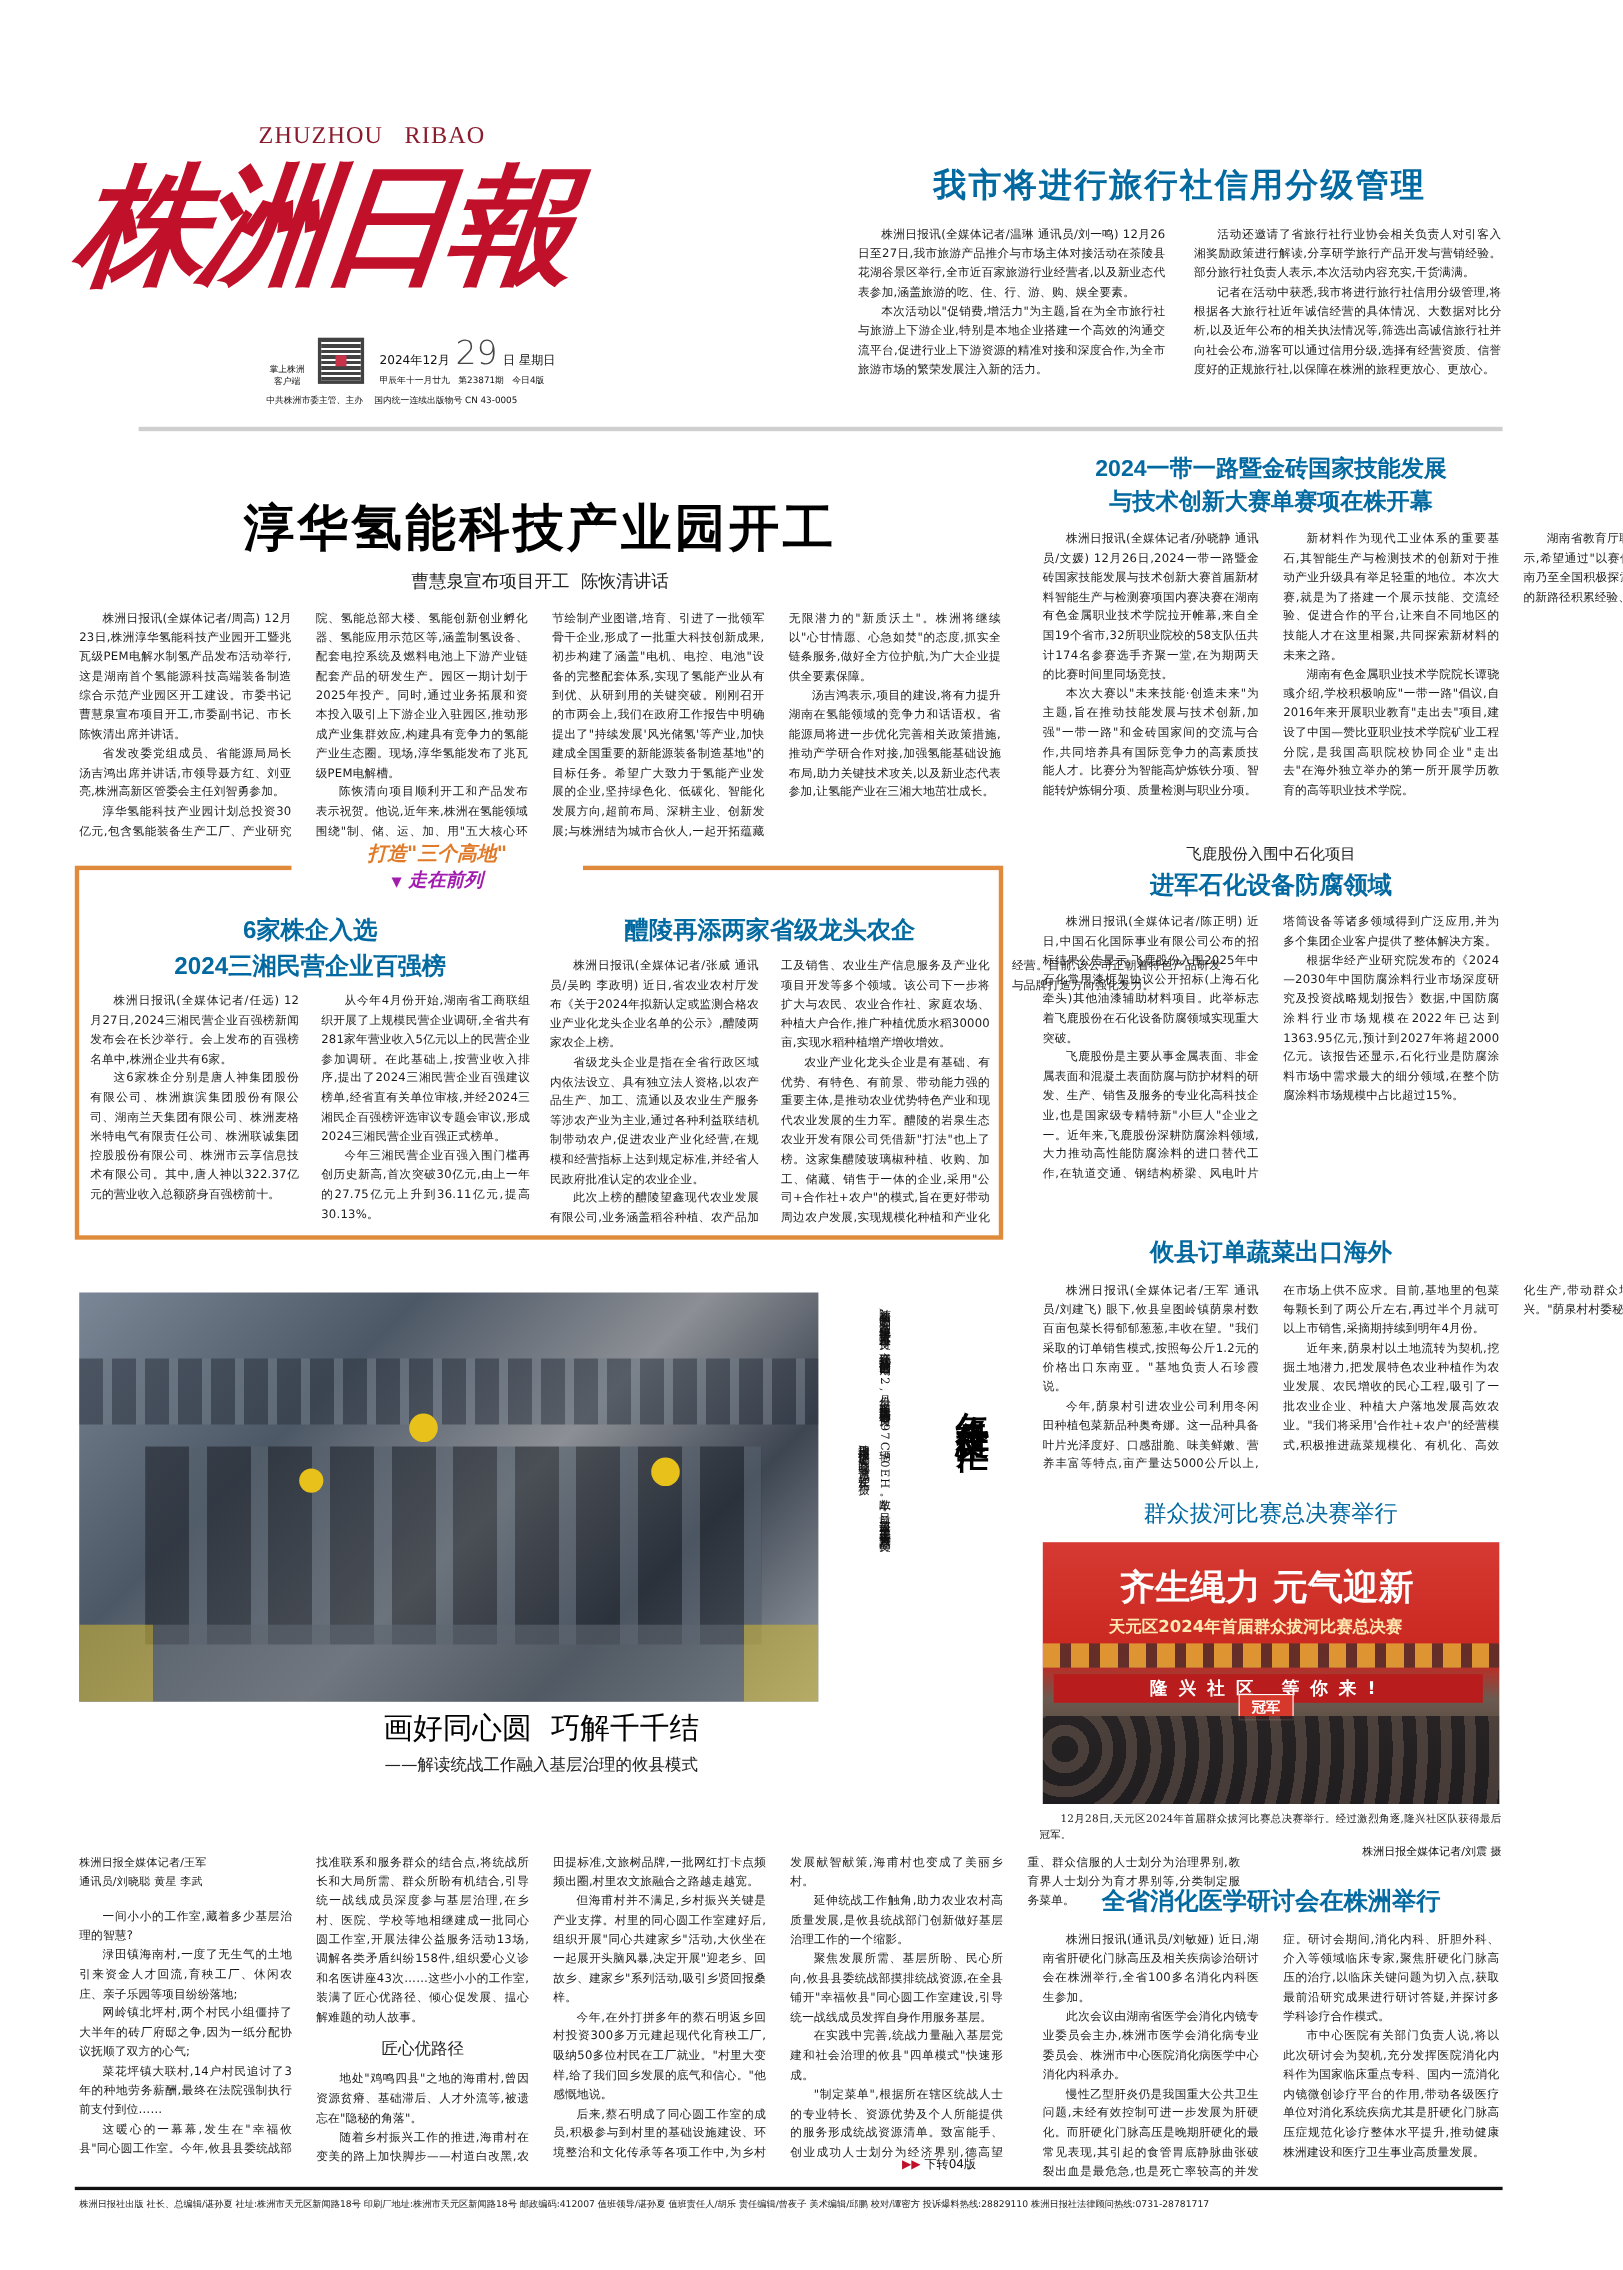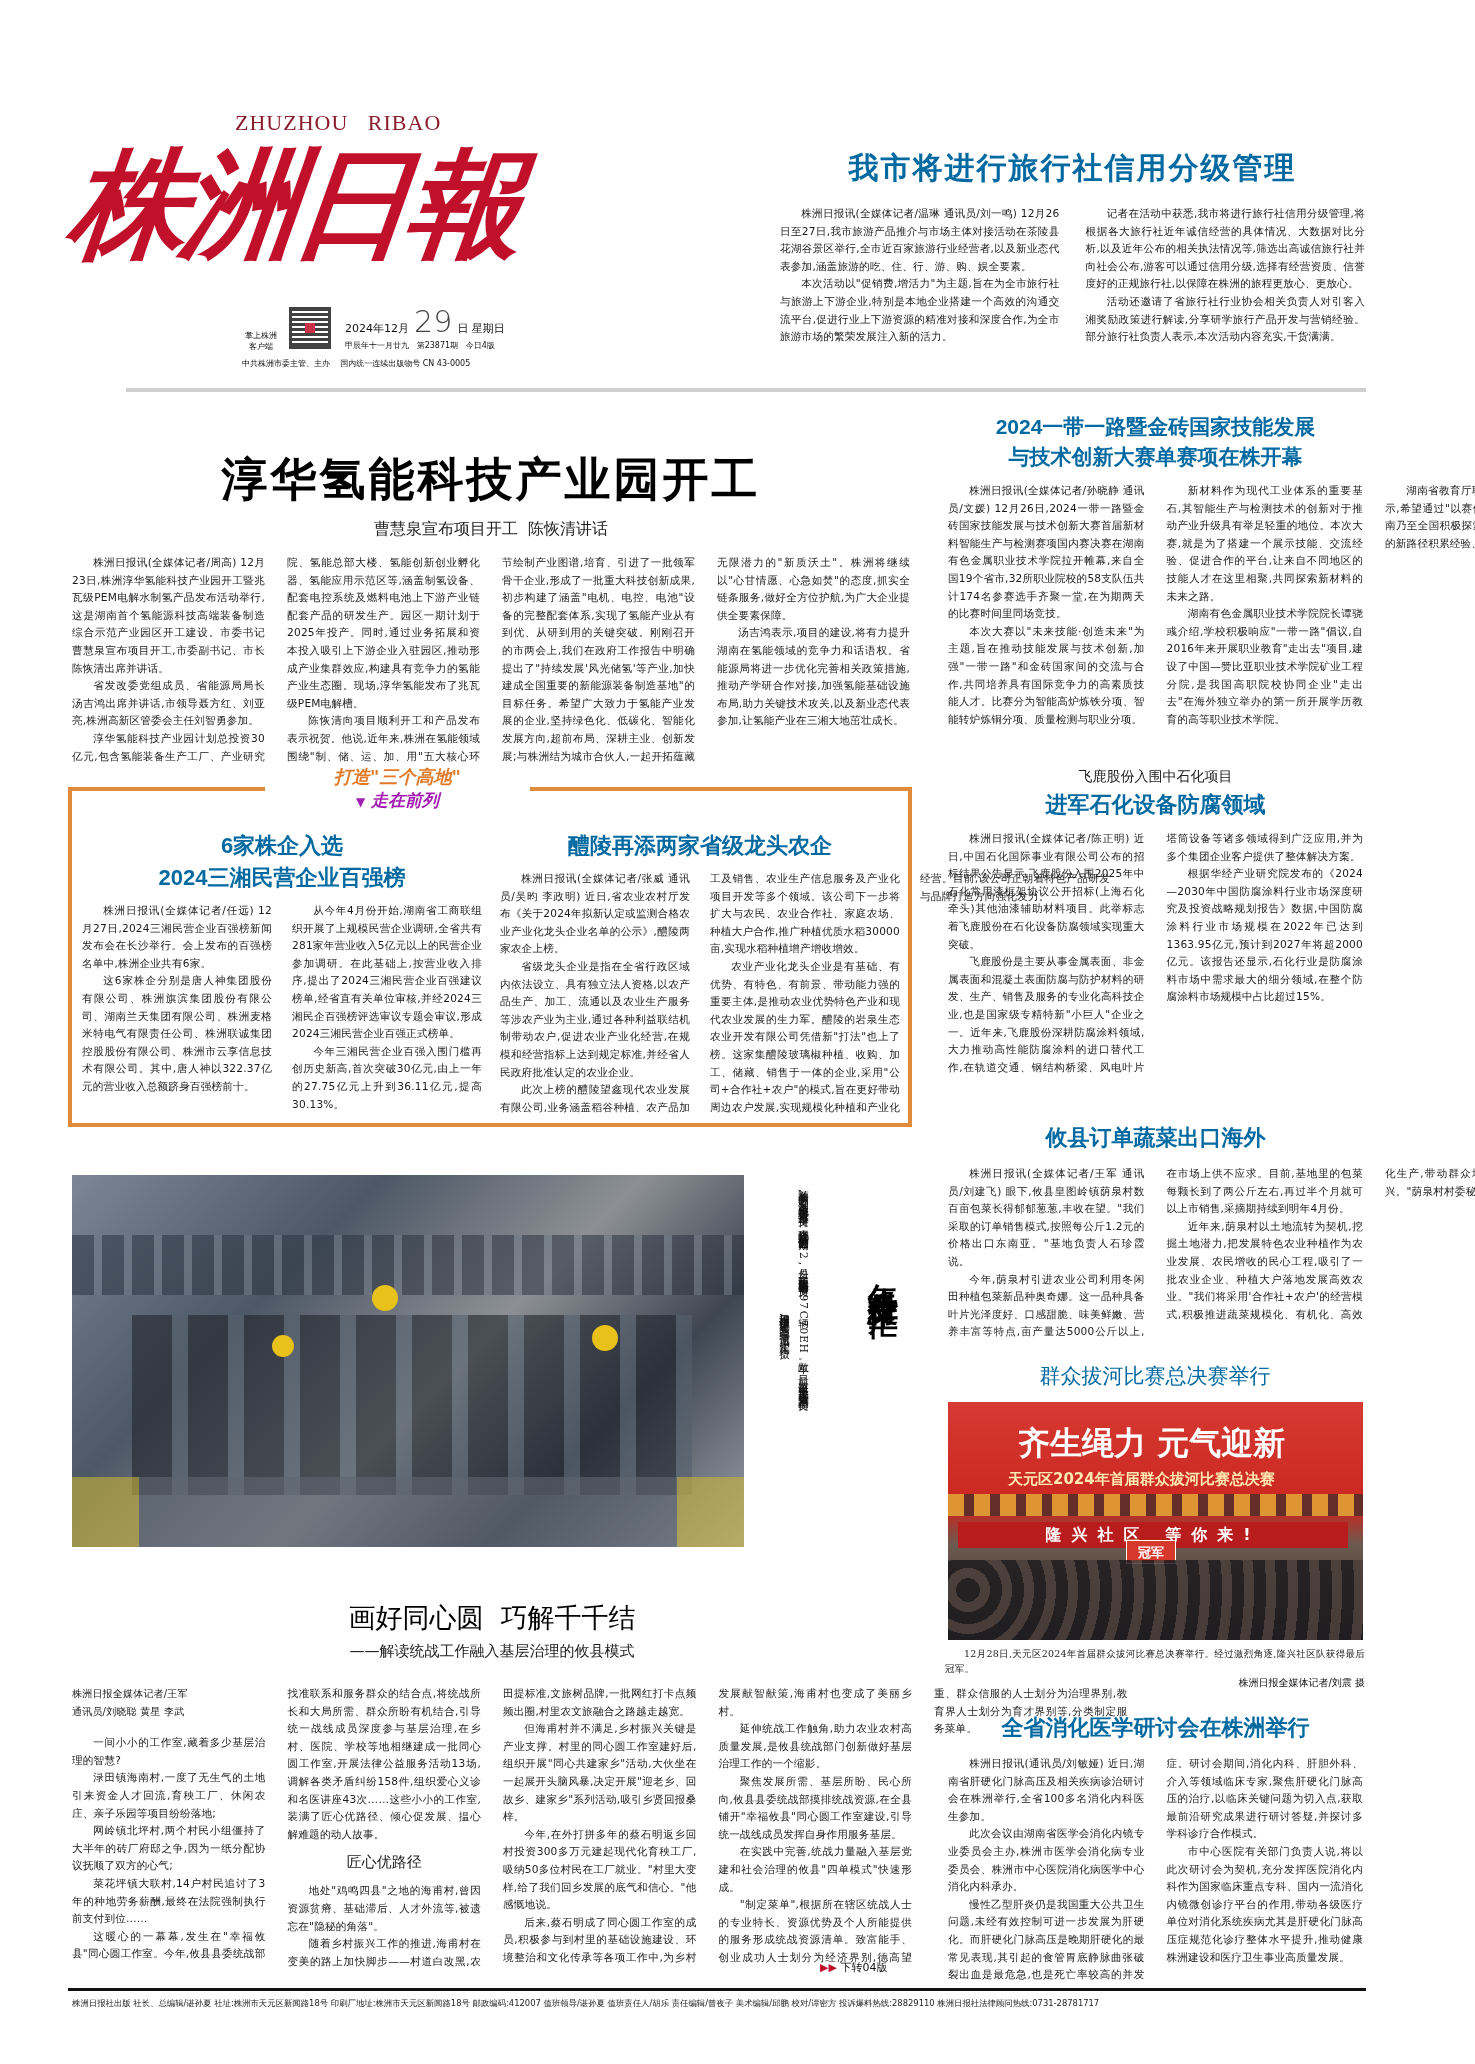--- a/index.html
+++ b/index.html
@@ -48,22 +48,22 @@
     <span>中共株洲市委主管、主办</span>&nbsp;&nbsp;&nbsp;
     <span>国内统一连续出版物号 CN 43-0005</span>
   </div>
 </div>
 
 <div class="abs" style="left:780px;top:148px;width:585px;">
   <div class="h" style="font-size:30px;letter-spacing:2px;white-space:nowrap;">我市将进行旅行社信用分级管理</div>
   <div class="cols2" style="margin-top:16px;height:168px;">
     <p class="p">株洲日报讯(全媒体记者/温琳 通讯员/刘一鸣) 12月26日至27日,我市旅游产品推介与市场主体对接活动在茶陵县花湖谷景区举行,全市近百家旅游行业经营者,以及新业态代表参加,涵盖旅游的吃、住、行、游、购、娱全要素。</p>
     <p class="p">本次活动以"促销费,增活力"为主题,旨在为全市旅行社与旅游上下游企业,特别是本地企业搭建一个高效的沟通交流平台,促进行业上下游资源的精准对接和深度合作,为全市旅游市场的繁荣发展注入新的活力。</p>
+    <p class="p">活动还邀请了省旅行社行业协会相关负责人对引客入湘奖励政策进行解读,分享研学旅行产品开发与营销经验。部分旅行社负责人表示,本次活动内容充实,干货满满。</p>
     <p class="p">记者在活动中获悉,我市将进行旅行社信用分级管理,将根据各大旅行社近年诚信经营的具体情况、大数据对比分析,以及近年公布的相关执法情况等,筛选出高诚信旅行社并向社会公布,游客可以通过信用分级,选择有经营资质、信誉度好的正规旅行社,以保障在株洲的旅程更放心、更放心。</p>
-    <p class="p">活动还邀请了省旅行社行业协会相关负责人对引客入湘奖励政策进行解读,分享研学旅行产品开发与营销经验。部分旅行社负责人表示,本次活动内容充实,干货满满。</p>
   </div>
 </div>
 
 <div class="abs rule" style="left:126px;top:388px;width:1240px;height:4px;"></div>
 
 <div class="abs" style="left:72px;top:405px;width:838px;margin-top:44px;">
   <div class="hs" style="font-size:46px;letter-spacing:3px;">淳华氢能科技产业园开工</div>
   <div class="sub" style="font-size:16px;margin-top:8px;white-space:pre;">曹慧泉宣布项目开工  陈恢清讲话</div>
   <div class="cols4" style="margin-top:14px;height:212px;">
     <p class="p">株洲日报讯(全媒体记者/周高) 12月23日,株洲淳华氢能科技产业园开工暨兆瓦级PEM电解水制氢产品发布活动举行,这是湖南首个氢能源科技高端装备制造综合示范产业园区开工建设。市委书记曹慧泉宣布项目开工,市委副书记、市长陈恢清出席并讲话。</p>
@@ -160,21 +160,21 @@
     <div style="position:absolute;left:10px;top:120px;width:390px;height:26px;background:#b81c1c;color:#fff;font-family:'DejaVu Sans',sans-serif;font-weight:bold;font-size:16px;letter-spacing:10px;text-align:center;line-height:26px;">隆兴社区 等你来!</div>
     <div style="position:absolute;left:178px;top:138px;width:50px;height:24px;background:#d7382c;color:#fff;font-weight:bold;font-size:13px;text-align:center;line-height:24px;border:1px solid #fff;">冠军</div>
     <div style="position:absolute;left:0;bottom:0;width:100%;height:80px;background:repeating-radial-gradient(circle at 20px 30px,#1d1b1e 0 12px,#4a3e3a 12px 22px);opacity:.85;"></div>
   </div>
   <p class="p noind" style="margin-top:6px;font-size:9.5px;line-height:15px;font-family:'DejaVu Serif',serif;text-indent:2em;">
     <span>12月28日,天元区2024年首届群众拔河比赛总决赛举行。经过激烈角逐,隆兴社区队获得最后冠军。</span>
   </p>
   <div style="text-align:right;font-size:10px;font-family:'DejaVu Sans',sans-serif;">株洲日报全媒体记者/刘震 摄</div>
 </div>
 
-<div class="abs" style="left:72px;top:1600px;width:840px;">
+<div class="abs" style="left:72px;top:1553px;width:840px;">
   <div class="hs" style="font-size:27px;font-weight:normal;white-space:pre;">画好同心圆  巧解千千结</div>
   <div class="sub" style="font-size:15px;margin-top:6px;">——解读统战工作融入基层治理的攸县模式</div>
 </div>
 <div class="abs" style="left:72px;top:1685px;width:840px;height:290px;">
   <div class="cols4" style="height:290px;">
     <div class="p noind" style="font-size:10px;">
       <div>株洲日报全媒体记者/王军</div>
       <div>通讯员/刘晓聪 黄星 李武</div>
       <div style="height:14px;"></div>
     </div>

